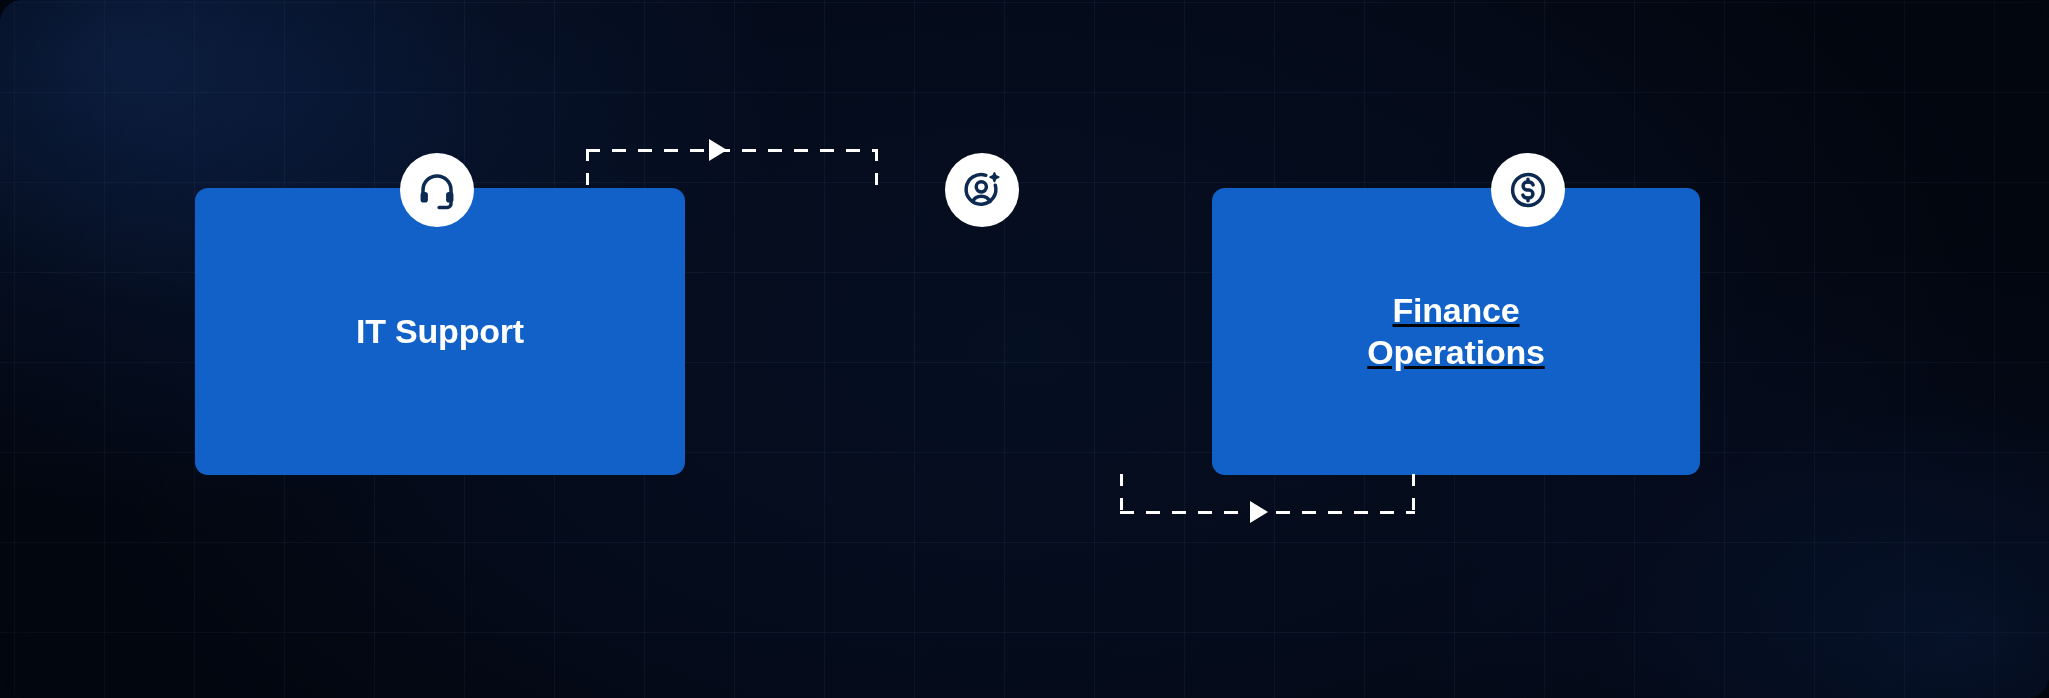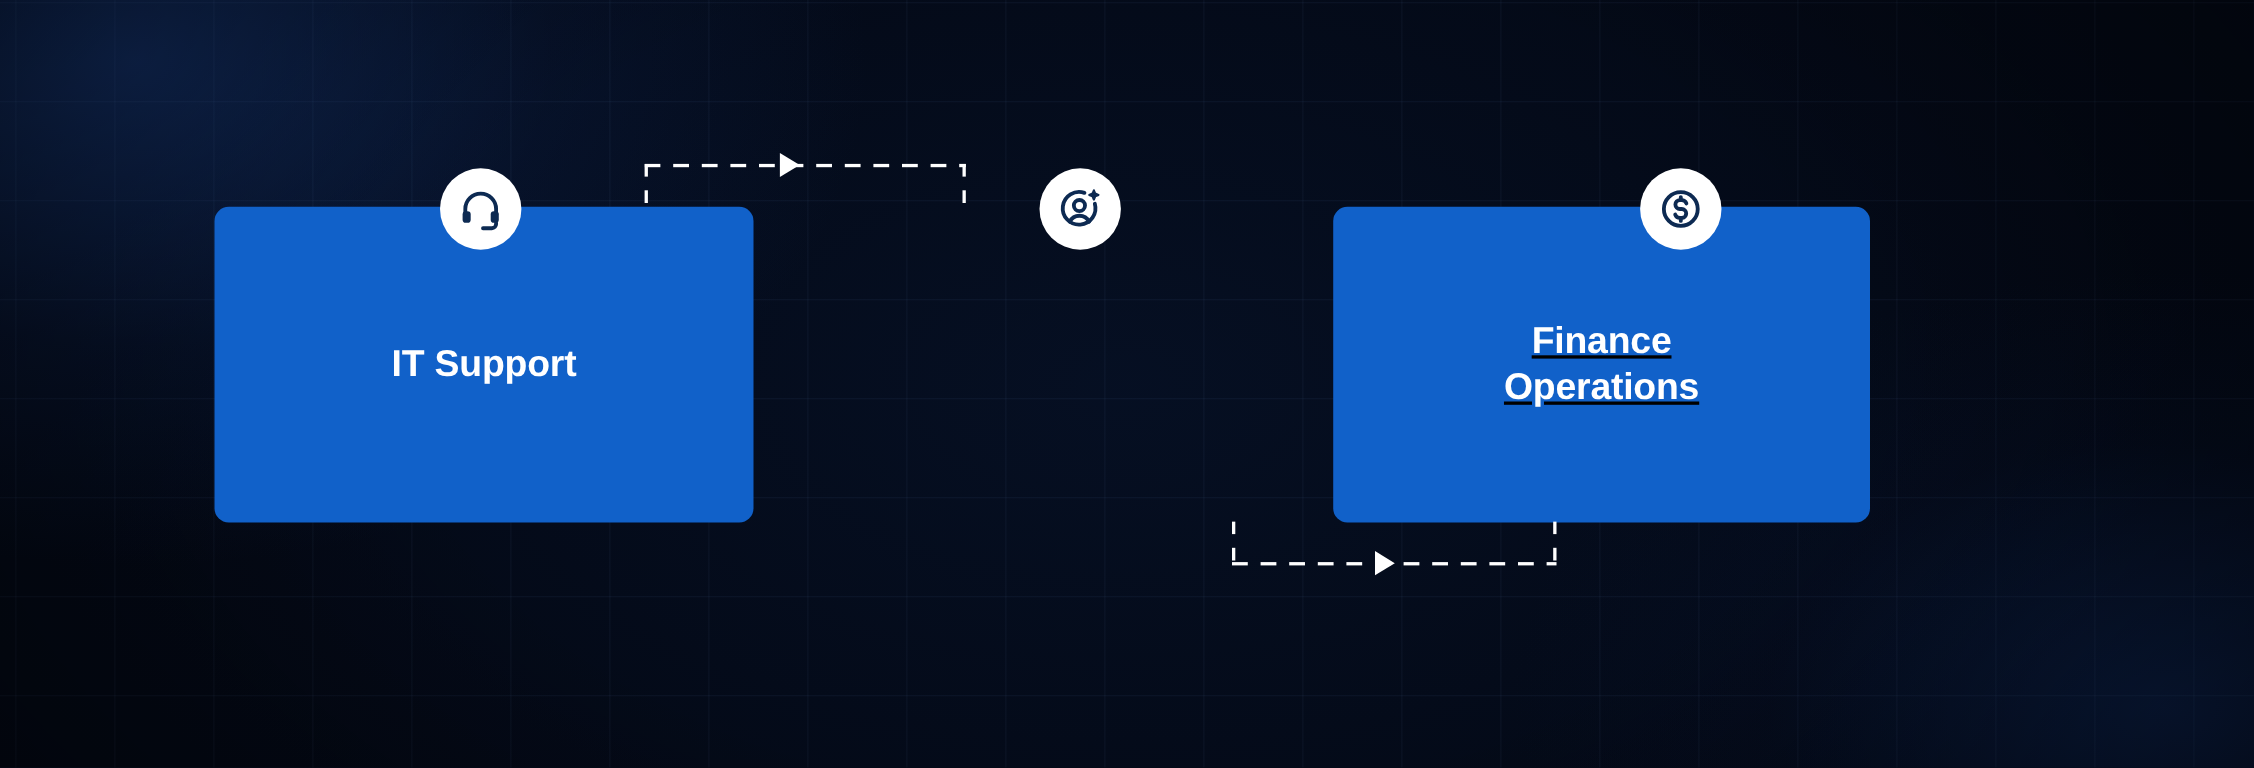--- a/index.html
+++ b/index.html
@@ -8,20 +8,21 @@
     padding: 0;
     background: #02070f;
   }
   .stage {
     position: relative;
     width: 2049px;
     height: 698px;
     overflow: hidden;
     background: #050c1a;
     font-family: "Liberation Sans", sans-serif;
+    border-radius: 23px;
   }
 
   
   .bg-base {
     position: absolute;
     inset: 0;
     background:
       radial-gradient(ellipse 900px 620px at 6% 8%, rgba(24,62,132,0.55) 0%, rgba(14,38,86,0.26) 42%, rgba(5,12,26,0) 74%),
       radial-gradient(ellipse 780px 520px at 96% 92%, rgba(16,48,108,0.42) 0%, rgba(8,22,54,0.18) 46%, rgba(5,12,26,0) 76%),
       radial-gradient(ellipse 1200px 700px at 50% 50%, rgba(6,16,36,0.85) 0%, rgba(3,8,20,1) 80%),

